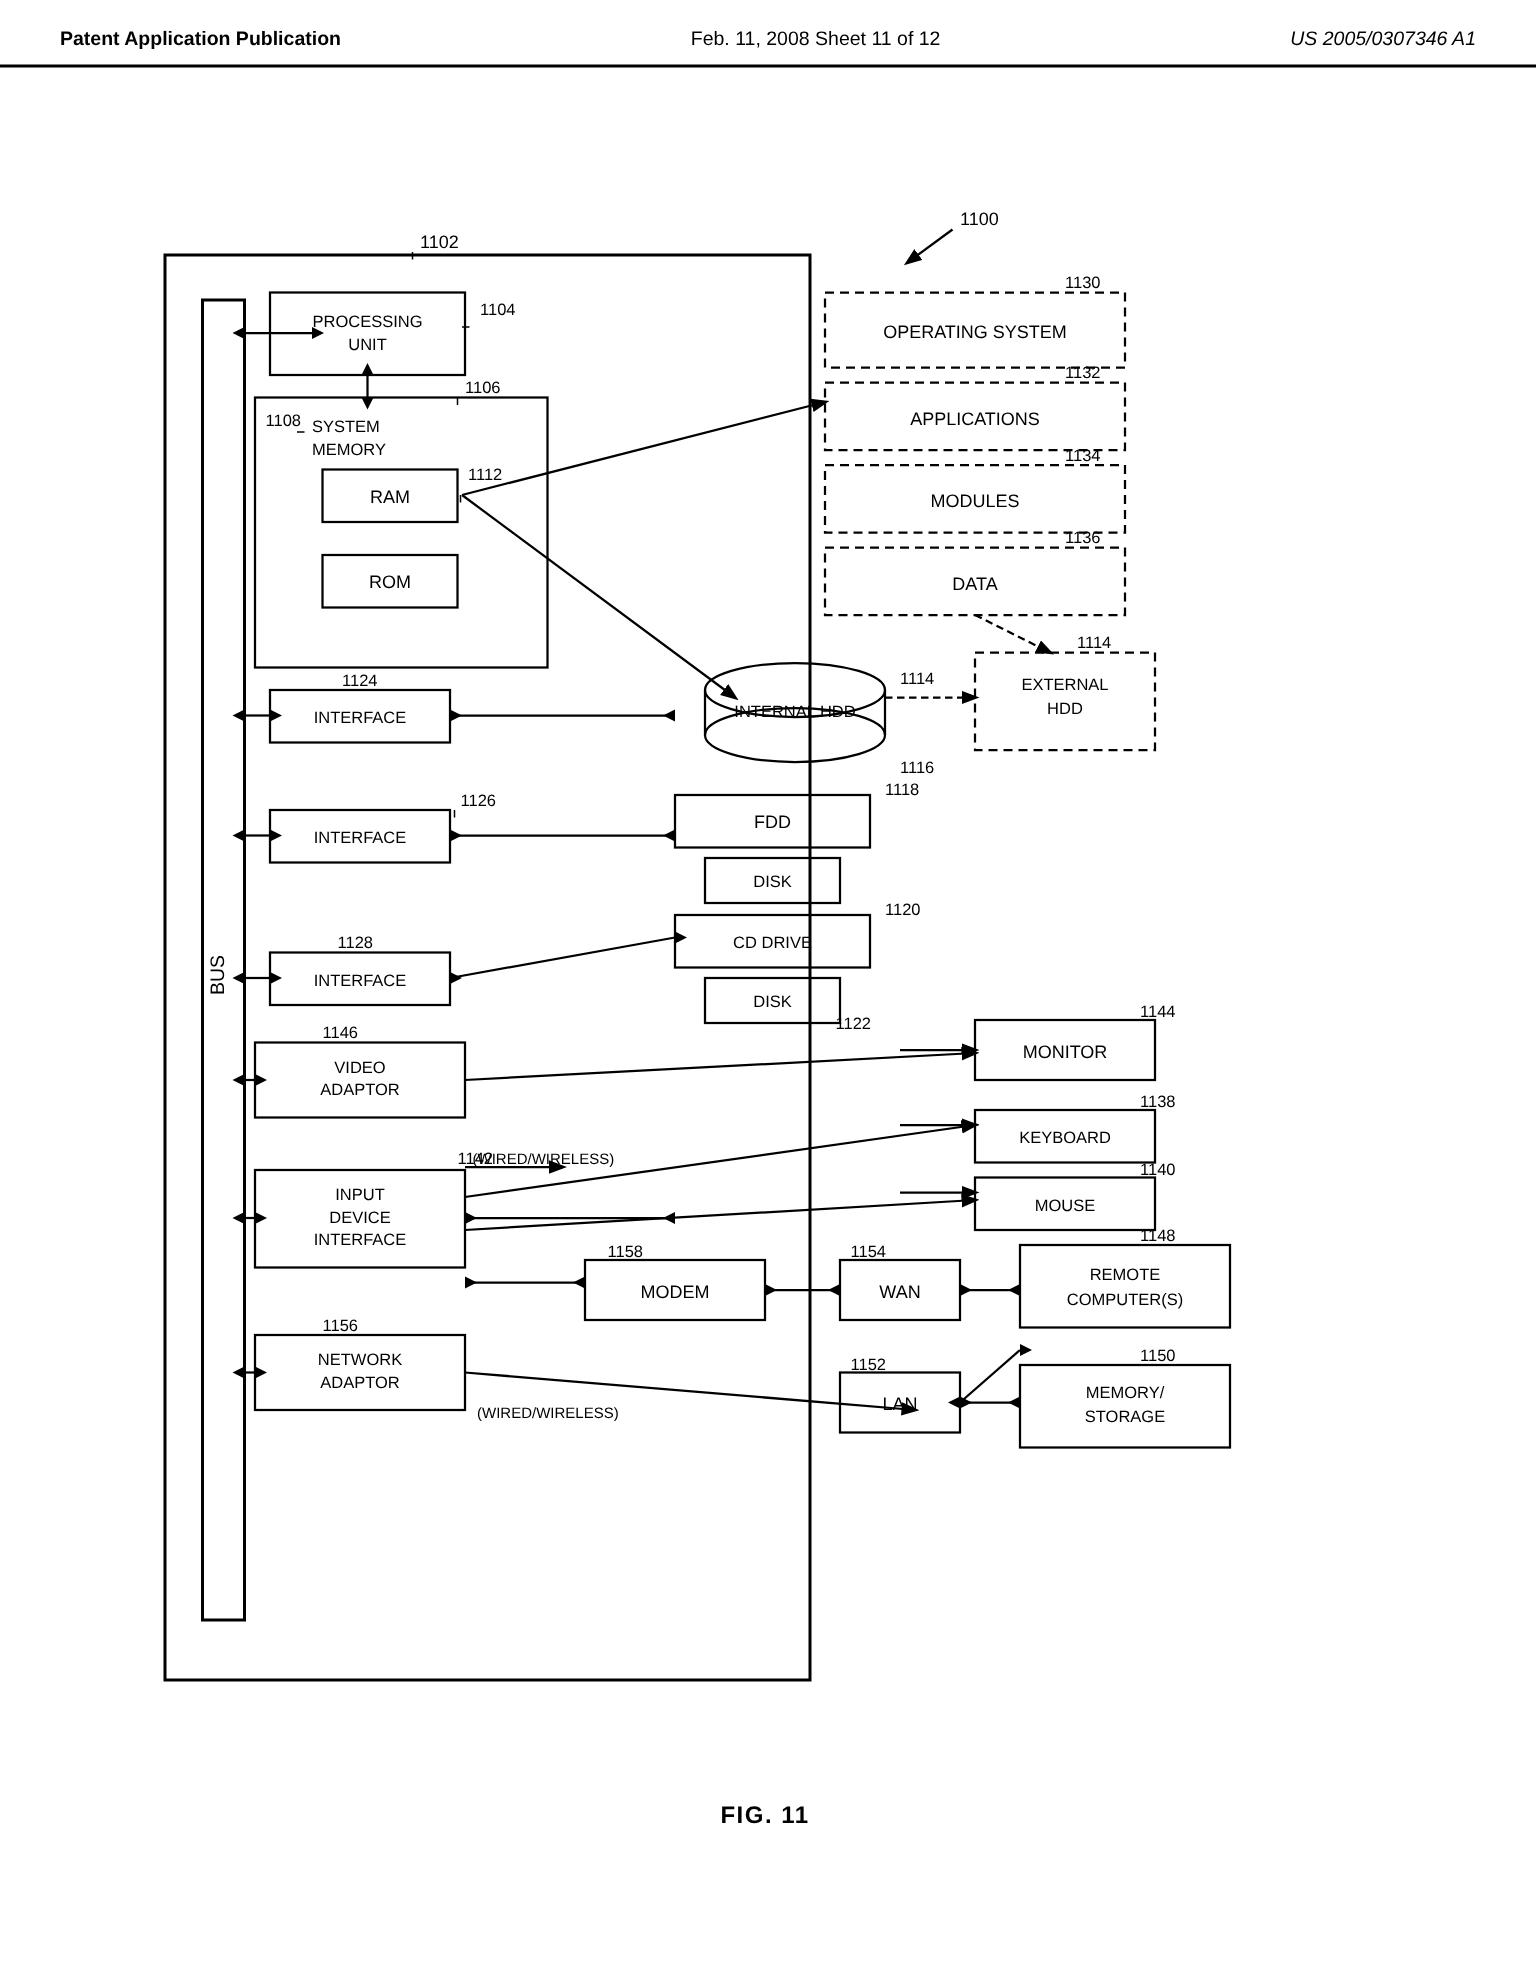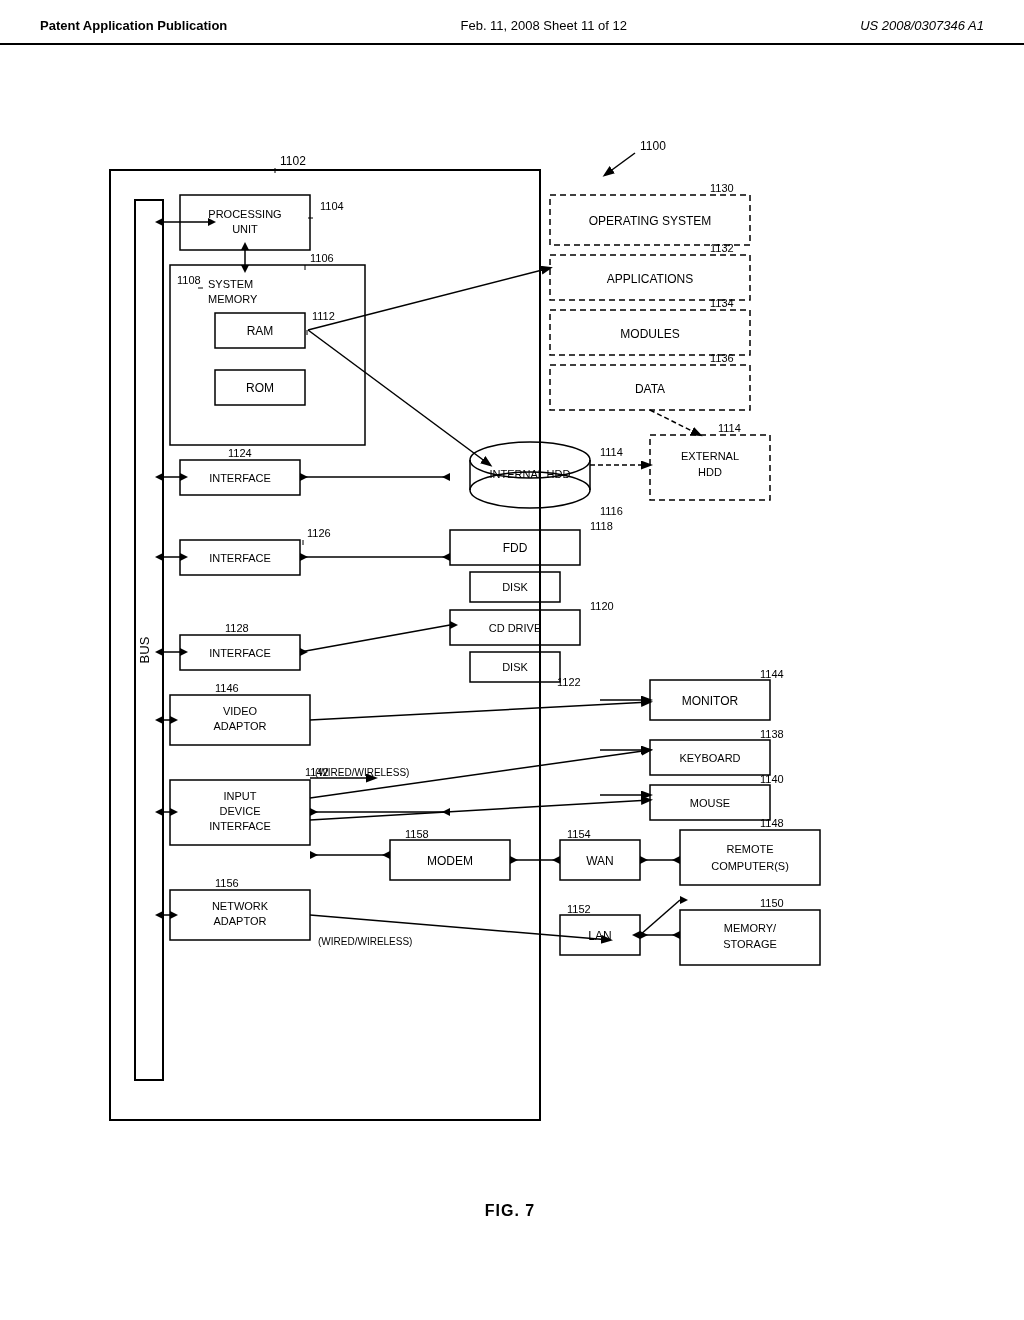--- a/index.html
+++ b/index.html
@@ -61,21 +61,21 @@
     }
   </style>
 </head>
 <body>
 
 <div class="page">
 
   <div class="header">
     <span class="header-left">Patent Application Publication</span>
     <span class="header-center">Feb. 11, 2008   Sheet 11 of 12</span>
-    <span class="header-right">US 2008/0307346 A1</span>
+    <span class="header-right">US 2005/0307346 A1</span>
   </div>
 
   <div class="diagram-area">
     <svg class="diagram-svg" viewBox="0 0 900 1130" xmlns="http://www.w3.org/2000/svg">
 
       <rect x="50" y="100" width="430" height="950" fill="none" stroke="#000" stroke-width="2"></rect>
 
       <rect x="75" y="130" width="28" height="880" fill="none" stroke="#000" stroke-width="2"></rect>
 
       <text x="89" y="580" font-size="13" font-family="Arial" text-anchor="middle" transform="rotate(-90 89 580)">BUS</text>
@@ -341,16 +341,16 @@
       </defs>
 
       <line x1="250" y1="650" x2="590" y2="632" stroke="#000" stroke-width="1.5" marker-end="url(#arrow)"></line>
 
       <line x1="250" y1="728" x2="590" y2="680" stroke="#000" stroke-width="1.5" marker-end="url(#arrow)"></line>
 
       <line x1="250" y1="750" x2="590" y2="730" stroke="#000" stroke-width="1.5" marker-end="url(#arrow)"></line>
 
     </svg>
 
-    <div class="fig-caption">FIG. 7</div>
+    <div class="fig-caption">FIG. 11</div>
   </div>
 
 </div>
 
 </body></html>

